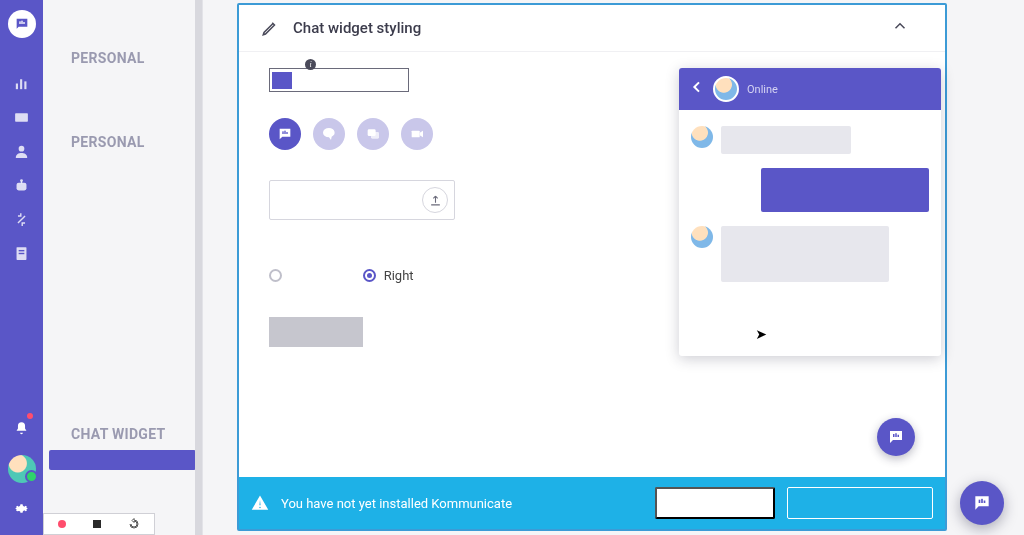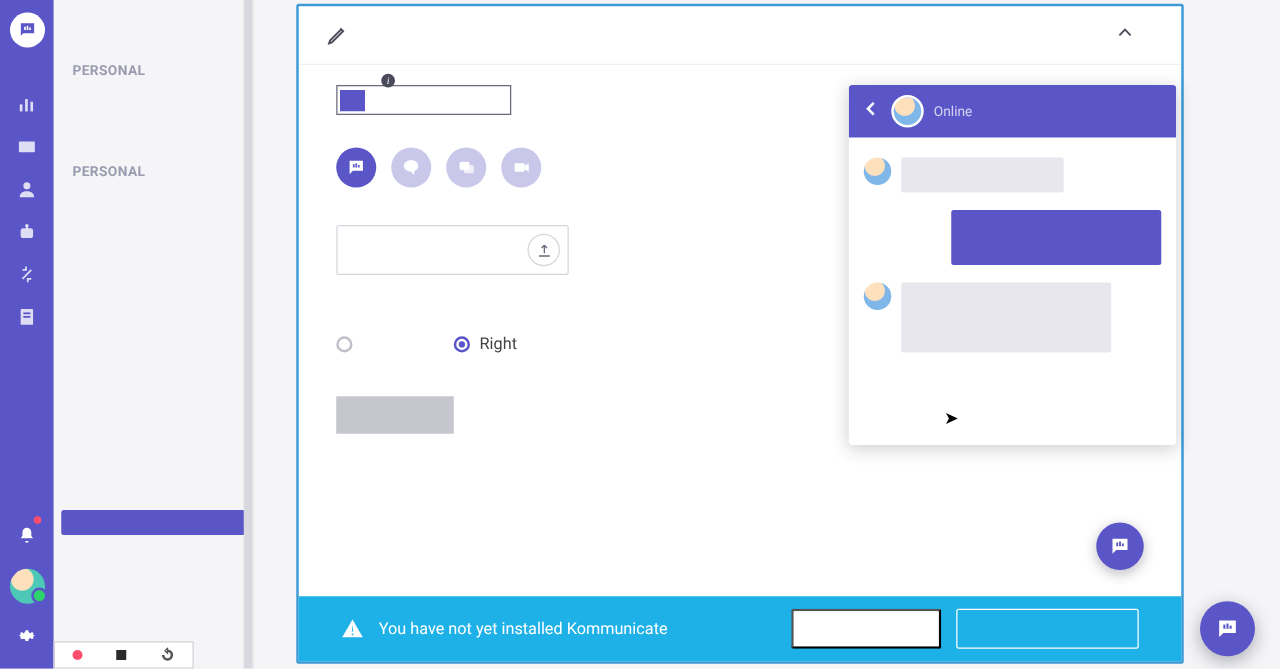--- a/index.html
+++ b/index.html
@@ -16,21 +16,21 @@
   .rail-bell::after { content:''; position:absolute; top:2px; right:9px; width:6px; height:6px; background:#ff4d6d; border-radius:50%; }
   .rail-avatar { width: 28px; height: 28px; border-radius: 50%; background: radial-gradient(circle at 35% 30%, #ffe0bd 32%, #4ec8b6 36%); }
   .rail-avatar-wrap { position: relative; }
   .rail-avatar-wrap::after { content:''; position:absolute; bottom:0; right:-2px; width:9px; height:9px; background:#2fd36c; border:2px solid #5a56c7; border-radius:50%; }
   .rail-gear { color: #fff; padding-bottom: 4px; }
 
   
   .side-menu { position: absolute; left: 43px; top: 0; width: 160px; height: 535px; background: #f5f5f7; border-right: 1px solid #e3e3e8; overflow: hidden; }
   .side-inner { padding: 0 0 0 0; }
   .side-track { position:absolute; right:0; top:0; width:7px; height:100%; background: #d8d8de; }
-  .menu-group { font-size: 11px; font-weight: 700; color: #9a9ab0; letter-spacing: 0.3px; padding: 14px 15px 6px; }
+  .menu-group { font-size: 14px; font-weight: 700; color: #9a9ab0; letter-spacing: 0.3px; padding: 14px 28px 6px; }
   .menu-item { font-size: 12px; color: #5a56c7; padding: 6px 16px; cursor: pointer; }
   .menu-item.sel { background: #5a56c7; color:#fff; border-radius:2px; margin: 2px 6px; padding:6px 10px; height:20px; }
   .menu-gap { height: 48px; }
 
   
   .rec-bar { position: absolute; left: 43px; bottom: 0; width: 112px; height: 22px; background: #fff; border: 1px solid #d0d0d6; display: flex; align-items: center; justify-content: space-around; }
   .rec-dot { width: 8px; height: 8px; background: #ff4d6d; border-radius: 50%; }
   .rec-stop { width: 8px; height: 8px; background: #2a2a2a; }
   .rec-refresh svg { width: 12px; height: 12px; }
 
@@ -79,21 +79,21 @@
   .pv-av { width:22px; height:22px; border-radius:50%; background: radial-gradient(circle at 40% 30%, #ffe0bd 38%, #7fb8e8 42%); flex-shrink:0; }
   .bub { border-radius:2px; }
   .bub.in { width: 130px; height: 28px; background:#e7e7ed; }
   .bub.out { width: 168px; height: 44px; background:#5a56c7; }
   .bub.in2 { width: 168px; height: 56px; background:#e7e7ed; }
   .pv-fab { position:absolute; right:0; top: 350px; width:38px; height:38px; border-radius:50%; background:#5a56c7; display:flex; align-items:center; justify-content:center; color:#fff; box-shadow: 0 3px 10px rgba(30,30,60,0.3); }
   .pv-fab svg { width:18px; height:18px; }
   .cursor { position:absolute; right: 148px; top: 258px; font-size:14px; color:#000; }
 
   
-  .banner { position:absolute; left:0; right:0; bottom:0; height:52px; background:#1eb1e7; display:flex; align-items:center; padding: 0 34px; gap: 12px; color:#fff; }
+  .banner { position:absolute; left:0; right:0; bottom:0; height:52px; background:#1eb1e7; display:flex; align-items:center; padding: 0 12px; gap: 12px; color:#fff; }
   .banner svg { width:18px; height:18px; }
   .banner-text { font-size:13px; flex:1; }
   .banner-btn { height:32px; border-radius:2px; }
   .banner-btn.white { width:120px; background:#fff; }
   .banner-btn.outline { width:146px; background:transparent; border:1px solid #fff; }
 
   
   .global-fab { position:absolute; right:20px; bottom:10px; width:44px; height:44px; border-radius:50%; background:#5a56c7; display:flex; align-items:center; justify-content:center; color:#fff; box-shadow:0 4px 14px rgba(30,30,60,0.35); }
   .global-fab svg { width:20px; height:20px; }
 </style>
@@ -165,37 +165,39 @@
 
 <div class="side-menu">
   <div class="side-track"></div>
   <div class="side-inner">
     <div style="height:36px"></div>
     <div class="menu-group">PERSONAL</div>
     <div class="menu-gap"></div>
     <div class="menu-group">PERSONAL</div>
     <div style="height:128px"></div>
     <div style="height:128px"></div>
+    <div class="menu-group">CHAT WIDGET</div>
     <div class="menu-item sel"></div>
   </div>
 </div>
 
 <div class="rec-bar">
   <div class="rec-dot"></div>
   <div class="rec-stop"></div>
   <div class="rec-refresh"><svg viewBox="0 0 24 24" fill="none" stroke="#555" stroke-width="2">
         <path d="M4 12a8 8 0 108-8V1L8 5l4 4V6a6 6 0 11-6 6"></path>
       </svg></div>
 </div>
 
 <div class="main">
   <div class="section-head">
     <svg viewBox="0 0 24 24" fill="none" stroke="currentColor" stroke-width="2">
         <path d="M3 21l3-1 12-12-2-2L4 18l-1 3zM15 5l3 3"></path>
       </svg>
+    <span class="section-title">Chat widget styling</span>
     <span class="section-chev"><svg width="14" height="14" viewBox="0 0 24 24" fill="none" stroke="currentColor" stroke-width="2">
           <path d="M6 15l6-6 6 6"></path>
         </svg></span>
   </div>
 
   <div class="section-body">
     <div class="left-col">
       <div class="field-row">
         <div class="info-dot">i</div>
         <div class="color-input">

